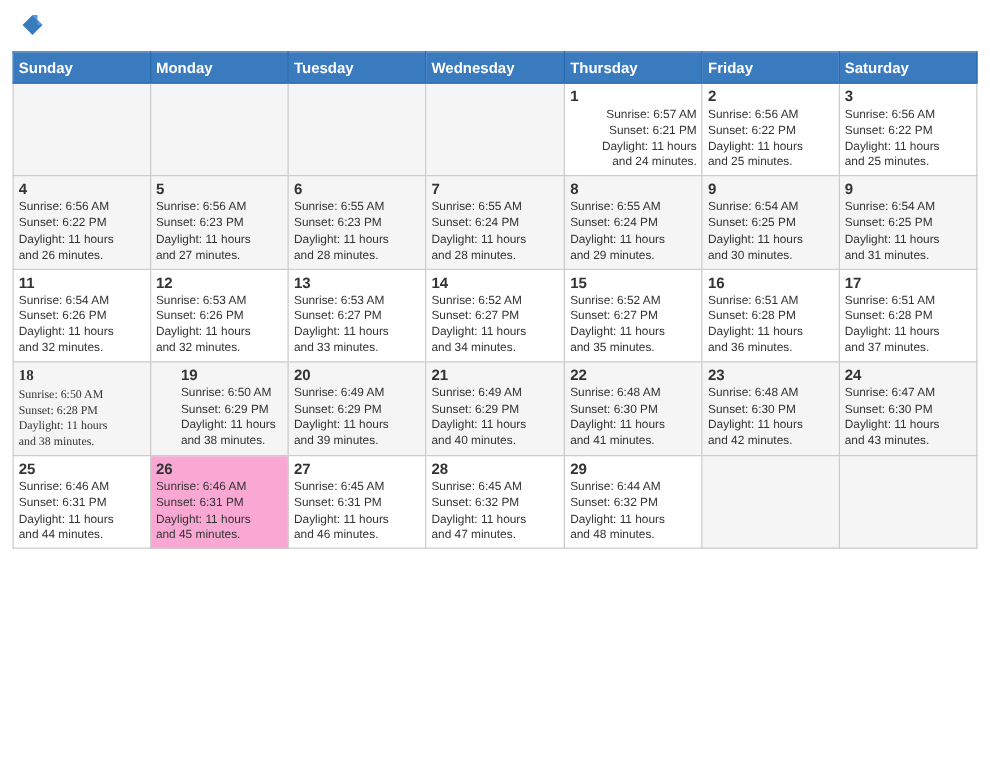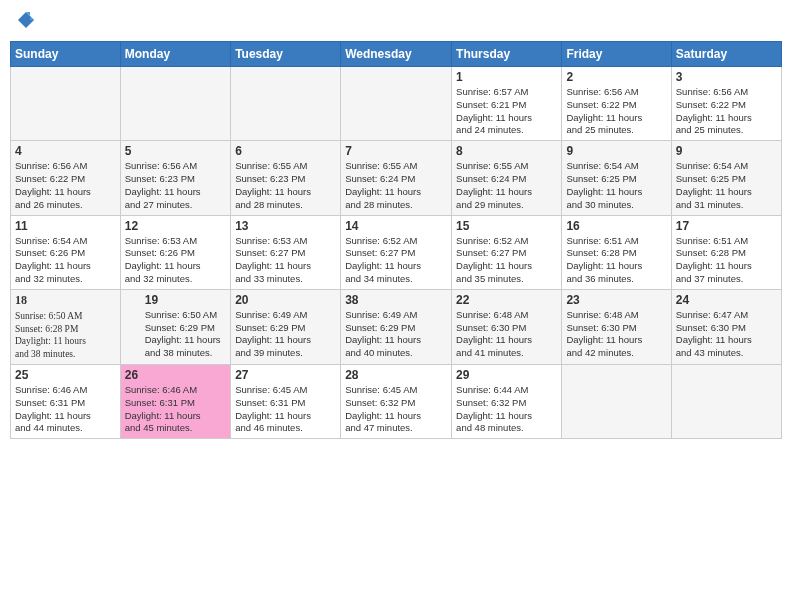--- a/index.html
+++ b/index.html
@@ -125,21 +125,21 @@
       </tr>
   </thead>
   <tbody id="calendar-body">
   <tr>
         <td class="empty-cell"></td>
         <td class="empty-cell"></td>
         <td class="empty-cell"></td>
         <td class="empty-cell"></td>
         <td style="background: rgb(255, 255, 255);">
           <span class="day-number">1</span>
-          <div class="day-info" style="white-space: pre-line;">Sunrise: 6:57 AM
+          <div class="day-info" style="white-space: pre-line; text-align: right;">Sunrise: 6:57 AM
 Sunset: 6:21 PM
 Daylight: 11 hours
 and 24 minutes.</div>
         </td>
         <td style="background: rgb(255, 255, 255);">
           <span class="day-number">2</span>
           <div class="day-info" style="white-space: pre-line;">Sunrise: 6:56 AM
 Sunset: 6:22 PM
 Daylight: 11 hours
 and 25 minutes.</div>
@@ -270,21 +270,21 @@
 and 38 minutes.</div>
         </td>
         <td style="background: rgb(245, 245, 245);">
           <span class="day-number">20</span>
           <div class="day-info" style="white-space: pre-line;">Sunrise: 6:49 AM
 Sunset: 6:29 PM
 Daylight: 11 hours
 and 39 minutes.</div>
         </td>
         <td style="background: rgb(245, 245, 245);">
-          <span class="day-number">38</span>
+          <span class="day-number">21</span>
           <div class="day-info" style="white-space: pre-line;">Sunrise: 6:49 AM
 Sunset: 6:29 PM
 Daylight: 11 hours
 and 40 minutes.</div>
         </td>
         <td style="background: rgb(245, 245, 245);">
           <span class="day-number">22</span>
           <div class="day-info" style="white-space: pre-line;">Sunrise: 6:48 AM
 Sunset: 6:30 PM
 Daylight: 11 hours

